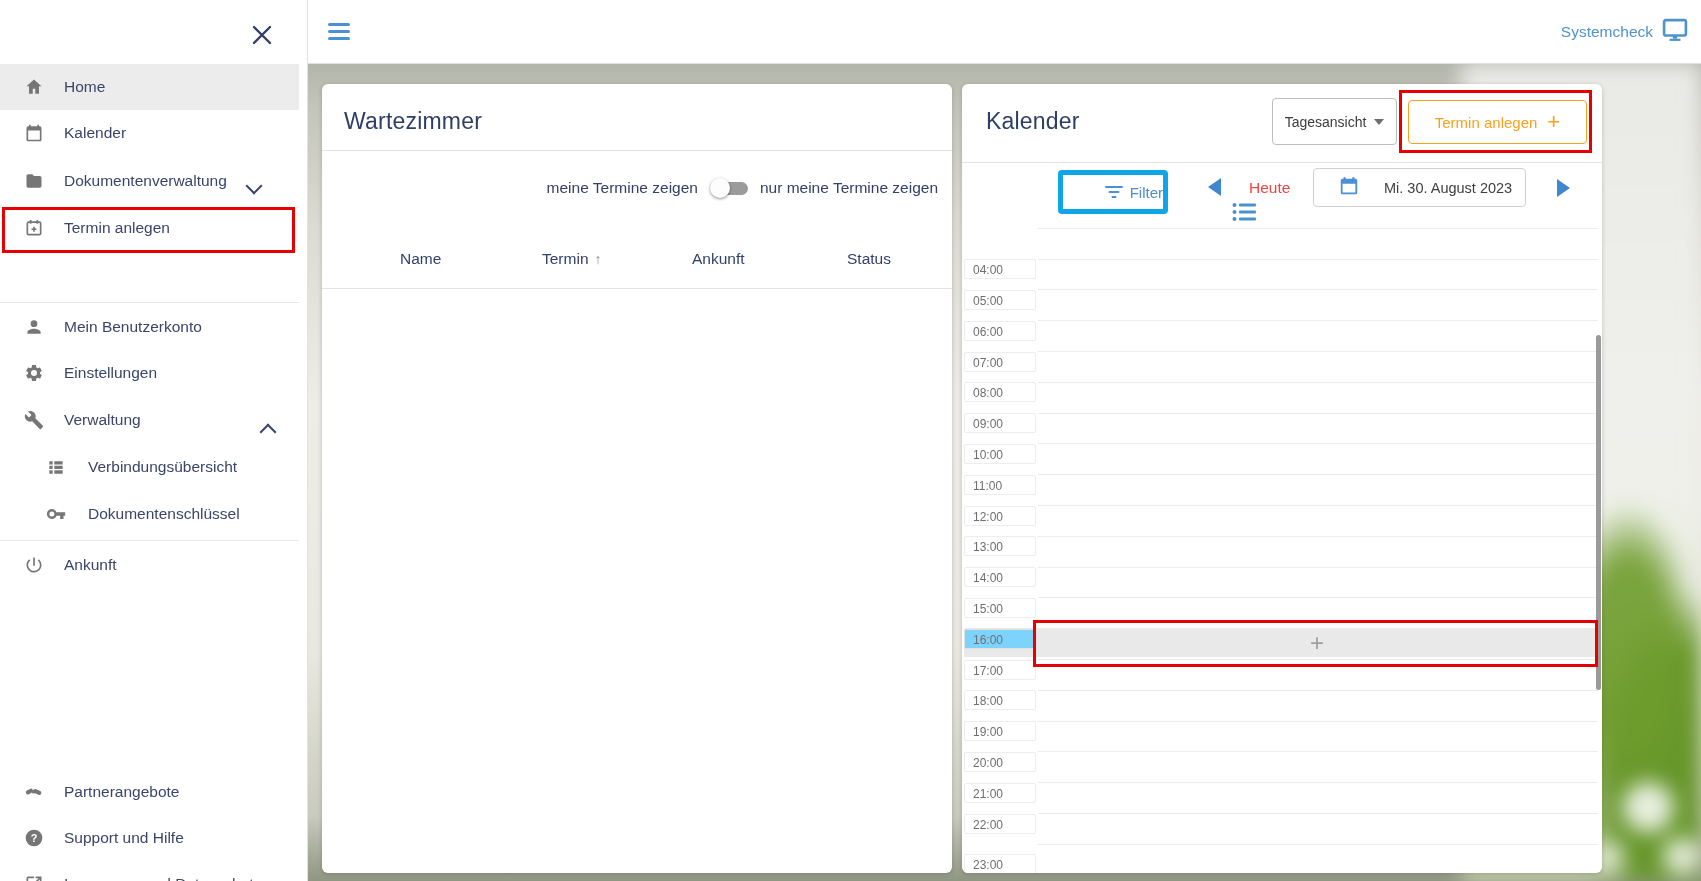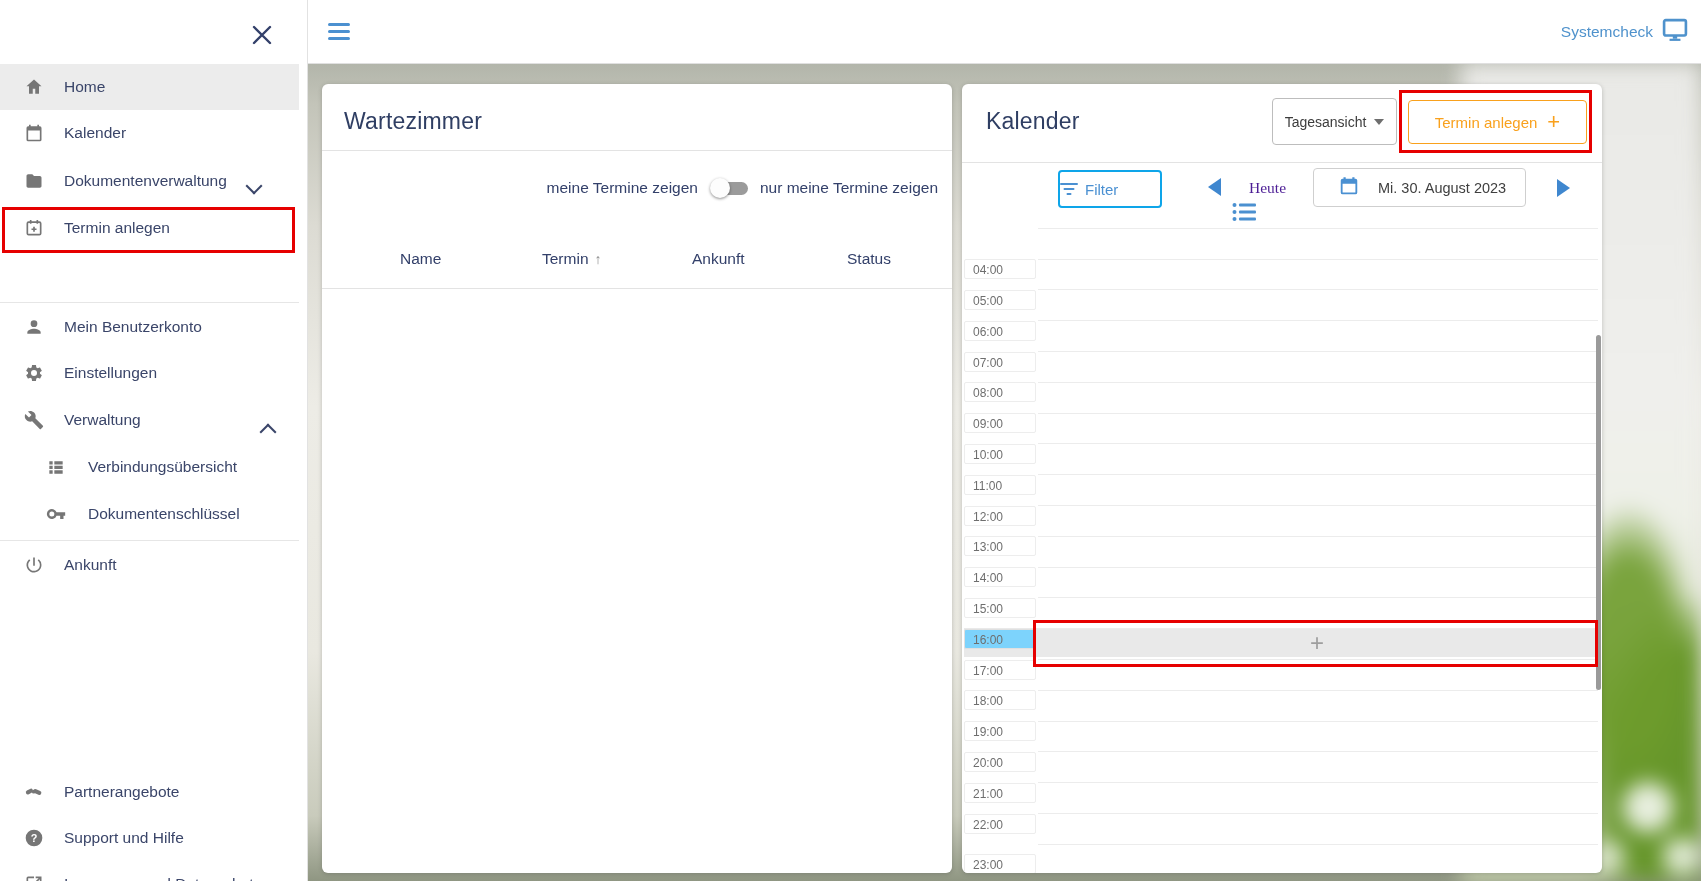--- a/index.html
+++ b/index.html
@@ -59,28 +59,28 @@
   
   .cal-title{left:24px;top:24px;}
   .viewlist-btn{position:absolute;left:270px;top:118px;width:24px;height:20px;cursor:pointer;}
   .select-btn{position:absolute;left:310px;top:14px;width:123px;height:45px;border:1px solid #bdbdbd;border-radius:4px;
     display:flex;align-items:center;justify-content:center;gap:8px;font-size:14px;color:#3c3c3c;background:#fff;cursor:pointer;}
   .caret-down{width:0;height:0;border-left:5px solid transparent;border-right:5px solid transparent;border-top:6px solid #6e6e6e;}
   .create-btn{position:absolute;left:446px;top:16px;width:177px;height:42px;border:1px solid #f9a11d;border-radius:4px;background:#fff;
     display:flex;align-items:center;justify-content:center;gap:10px;color:#f9a11d;font-size:15px;cursor:pointer;}
   .create-plus{font-size:22px;font-weight:400;line-height:20px;}
   .cal-div{position:absolute;left:0;top:78px;width:100%;border-top:1px solid #e3e3e3;}
-  .filter-btn{position:absolute;left:96px;top:86px;width:100px;height:34px;border:2px solid #0ea5e9;border-radius:4px;background:#fff;
-    display:flex;align-items:center;justify-content:flex-start;gap:7px;color:#4a90d2;font-size:15px;cursor:pointer;}
+  .filter-btn{position:absolute;left:96px;top:86px;width:100px;height:34px;border:5px solid #0ea5e9;border-radius:4px;background:#fff;
+    display:flex;align-items:center;justify-content:flex-end;gap:7px;color:#4a90d2;font-size:15px;cursor:pointer;}
   .arrow-left,.arrow-right{position:absolute;width:0;height:0;border-top:9px solid transparent;border-bottom:9px solid transparent;cursor:pointer;}
   .arrow-left{left:246px;top:94px;border-right:13px solid #3f87cf;}
   .arrow-right{left:595px;top:95px;border-left:13px solid #3f87cf;}
-  .today-lbl{position:absolute;left:287px;top:95px;color:#4c1d95;font-size:15.5px;cursor:pointer;font-family:Liberation Serif, serif;}
+  .today-lbl{position:absolute;left:287px;top:95px;color:#ef4444;font-size:15.5px;cursor:pointer;}
   .date-box{position:absolute;left:351px;top:84px;width:213px;height:39px;border:1px solid #cfcfcf;border-radius:4px;background:#fff;
-    display:flex;align-items:center;gap:18px;padding-left:24px;box-sizing:border-box;font-size:14.5px;color:#3f3f3f;cursor:pointer;}
+    display:flex;align-items:center;gap:24px;padding-left:24px;box-sizing:border-box;font-size:14.5px;color:#3f3f3f;cursor:pointer;}
 
   
   .cal-grid{position:absolute;left:0;top:0;width:100%;height:100%;}
   .row-line{position:absolute;left:76px;width:560px;border-top:1px solid #ececec;}
   .time-cell{position:absolute;left:2px;width:72px;height:20px;background:#fff;border:1px solid #ededed;border-radius:2px;
     font-size:12px;color:#6e6e6e;line-height:20px;padding-left:8px;box-sizing:border-box;}
   .time-cell.hl{background:#7dd3fc;border-color:#e0e0e0;}
   .slot-band{position:absolute;left:2px;width:634px;height:29px;background:#e9e9e9;cursor:pointer;}
   .slot-plus{position:absolute;left:348px;font-size:24px;color:#9e9e9e;font-weight:300;}
   .cal-scrollbar{position:absolute;left:634px;top:251px;width:5px;height:355px;background:#9a9a9a;border-radius:3px;cursor:pointer;z-index:3;}

